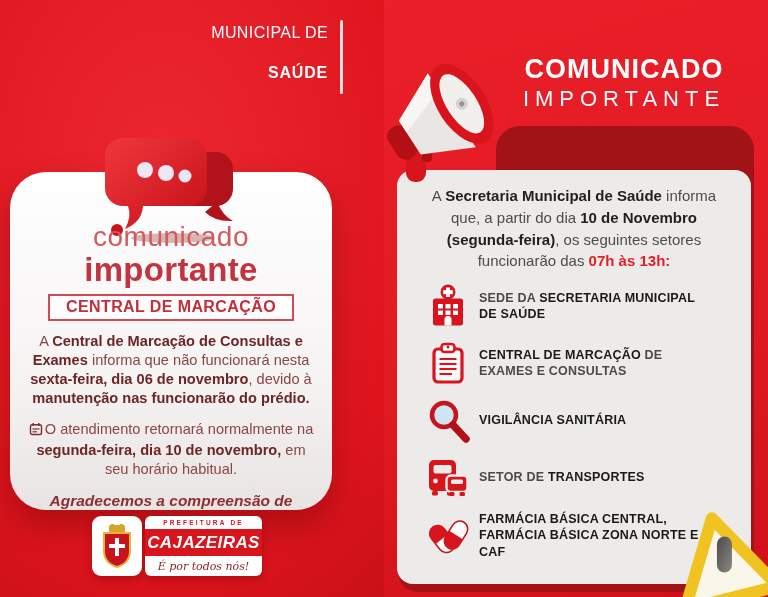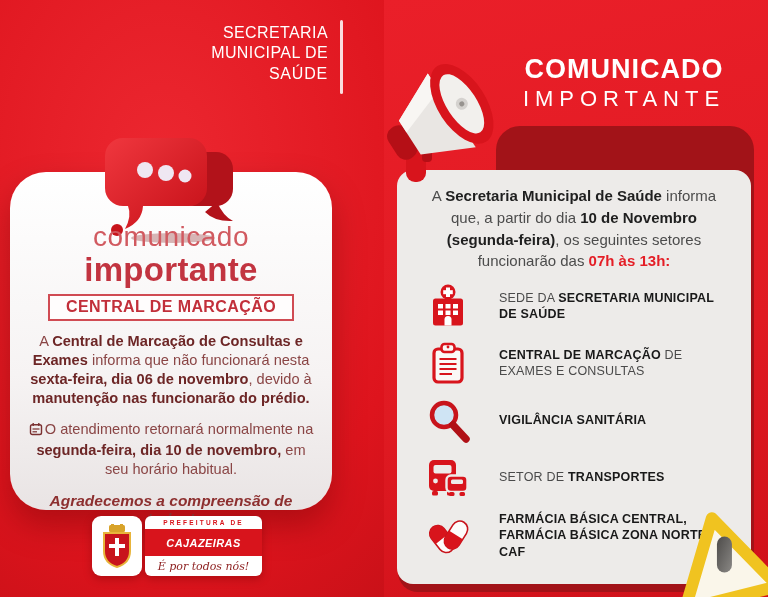--- a/index.html
+++ b/index.html
@@ -6,21 +6,21 @@
   body { font-family: "Liberation Sans", sans-serif; background: #333; }
   .poster { position: relative; width: 768px; height: 597px; display: flex; overflow: hidden; }
 
   
   .panel-left {
     position: relative; width: 384px; height: 597px; overflow: hidden;
     background: radial-gradient(130% 115% at 42% 28%, #ec2730 0%, #de141d 55%, #b40d13 100%);
   }
   .lp-header { position: absolute; top: 23px; right: 56px; text-align: right; color: #fff;
     font-size: 16px; line-height: 1.28; letter-spacing: .4px; }
-  .lp-header .bold { font-weight: normal; letter-spacing: .8px; }
+  .lp-header .bold { font-weight: bold; letter-spacing: .8px; margin-top: 20px; }
   .lp-bar { position: absolute; top: 20px; right: 41px; width: 3px; height: 74px;
     background: rgba(255,255,255,.85); border-radius: 2px; }
 
   .lp-card { position: absolute; left: 10px; top: 172px; width: 322px; height: 338px;
     border-radius: 36px;
     background: linear-gradient(180deg, #ffffff 0%, #f6f3f3 60%, #e9e4e4 100%);
     box-shadow: 0 16px 32px rgba(90,0,0,.35); }
   .bubble-wrap { position: absolute; left: 50%; top: -40px; transform: translateX(-50%);
     width: 140px; height: 112px; }
   .lp-content { position: absolute; top: 50px; left: 0; right: 0; text-align: center; padding: 0 14px; }
@@ -36,21 +36,21 @@
   .thanks { margin-top: 13px; font-size: 15.5px; font-weight: bold; font-style: italic; color: #8d2f2f; }
 
   .lp-logo { position: absolute; left: 92px; top: 516px; width: 170px; height: 60px;
     display: flex; gap: 3px; filter: drop-shadow(0 3px 4px rgba(100,0,0,.35)); }
   .logo-crest { width: 50px; height: 60px; background: #fff; border-radius: 9px;
     display: flex; align-items: center; justify-content: center; flex: 0 0 50px; }
   .logo-right { flex: 1; display: flex; flex-direction: column; border-radius: 6px; overflow: hidden; }
   .logo-top { height: 13px; background: #fff; color: #d8141c; font-size: 6.5px; font-weight: bold;
     letter-spacing: 2.2px; display: flex; align-items: center; justify-content: center; }
   .logo-name { height: 27px; background: #d8141c; color: #fff; font-weight: bold; font-style: italic;
-    font-size: 11px; display: flex; align-items: center; justify-content: center; letter-spacing: .4px; }
+    font-size: 17px; display: flex; align-items: center; justify-content: center; letter-spacing: .4px; }
   .logo-slogan { height: 20px; background: #fff; color: #8d1f1f;
     font-family: "DejaVu Serif", serif; font-style: italic; font-size: 11px;
     display: flex; align-items: center; justify-content: center; }
 
   
   .panel-right { position: relative; width: 384px; height: 597px; overflow: hidden;
     background: linear-gradient(165deg, #ea1f29 0%, #e01a22 60%, #cf1019 100%); }
   .rp-title { position: absolute; left: 112px; top: 54px; width: 256px; text-align: center;
     color: #fff; z-index: 2; }
   .rp-title1 { font-size: 27px; font-weight: bold; letter-spacing: 1px; }
@@ -59,36 +59,35 @@
     background: #a21318; border-radius: 24px 24px 0 0; z-index: 1; }
   .rp-darkbottom { position: absolute; left: 14px; right: 14px; top: 170px; bottom: 5px;
     background: #a21318; border-radius: 20px; z-index: 1; }
   .rp-card { position: absolute; left: 13px; right: 17px; top: 170px; bottom: 13px;
     background: #edebe9; border-radius: 16px; z-index: 2; overflow: hidden; }
   .rp-megaphone { position: absolute; left: -6px; top: 40px; width: 132px; height: 148px; z-index: 3; }
   .rp-intro { padding: 15px 24px 0; text-align: center; font-size: 15px; line-height: 1.45; color: #4c4c4c; }
   .rp-intro b { color: #1f1f1f; }
   .rp-intro .time { color: #e41e26; font-weight: bold; }
   .rp-list { margin-top: 11px; padding-left: 28px; }
-  .rp-item { display: flex; align-items: center; gap: 28px; margin-bottom: 11px; }
+  .rp-item { display: flex; align-items: center; gap: 8px; margin-bottom: 11px; font-weight: bold; }
   .rp-icon { width: 46px; height: 46px; flex: 0 0 46px; display: flex; align-items: center; justify-content: center; }
   .rp-text { font-size: 12.5px; line-height: 1.3; letter-spacing: .2px; color: #4a4a4a; width: 220px; }
   .rp-text b { color: #191919; }
   .rp-warning { position: absolute; right: -14px; bottom: -14px; width: 120px; height: 104px;
     z-index: 4; transform: rotate(-14deg); }
 </style>
 </head>
 <body>
 
 <div class="poster">
 
   <div class="panel-left">
 
     <div class="lp-header">
-      <div>SECRETARIA</div>
       <div>MUNICIPAL DE</div>
       <div class="bold">SAÚDE</div>
     </div>
     <div class="lp-bar"></div>
 
     <div class="lp-card">
 
       <div class="bubble-wrap">
         <svg viewBox="0 0 140 112" width="140" height="112">
           <defs>

